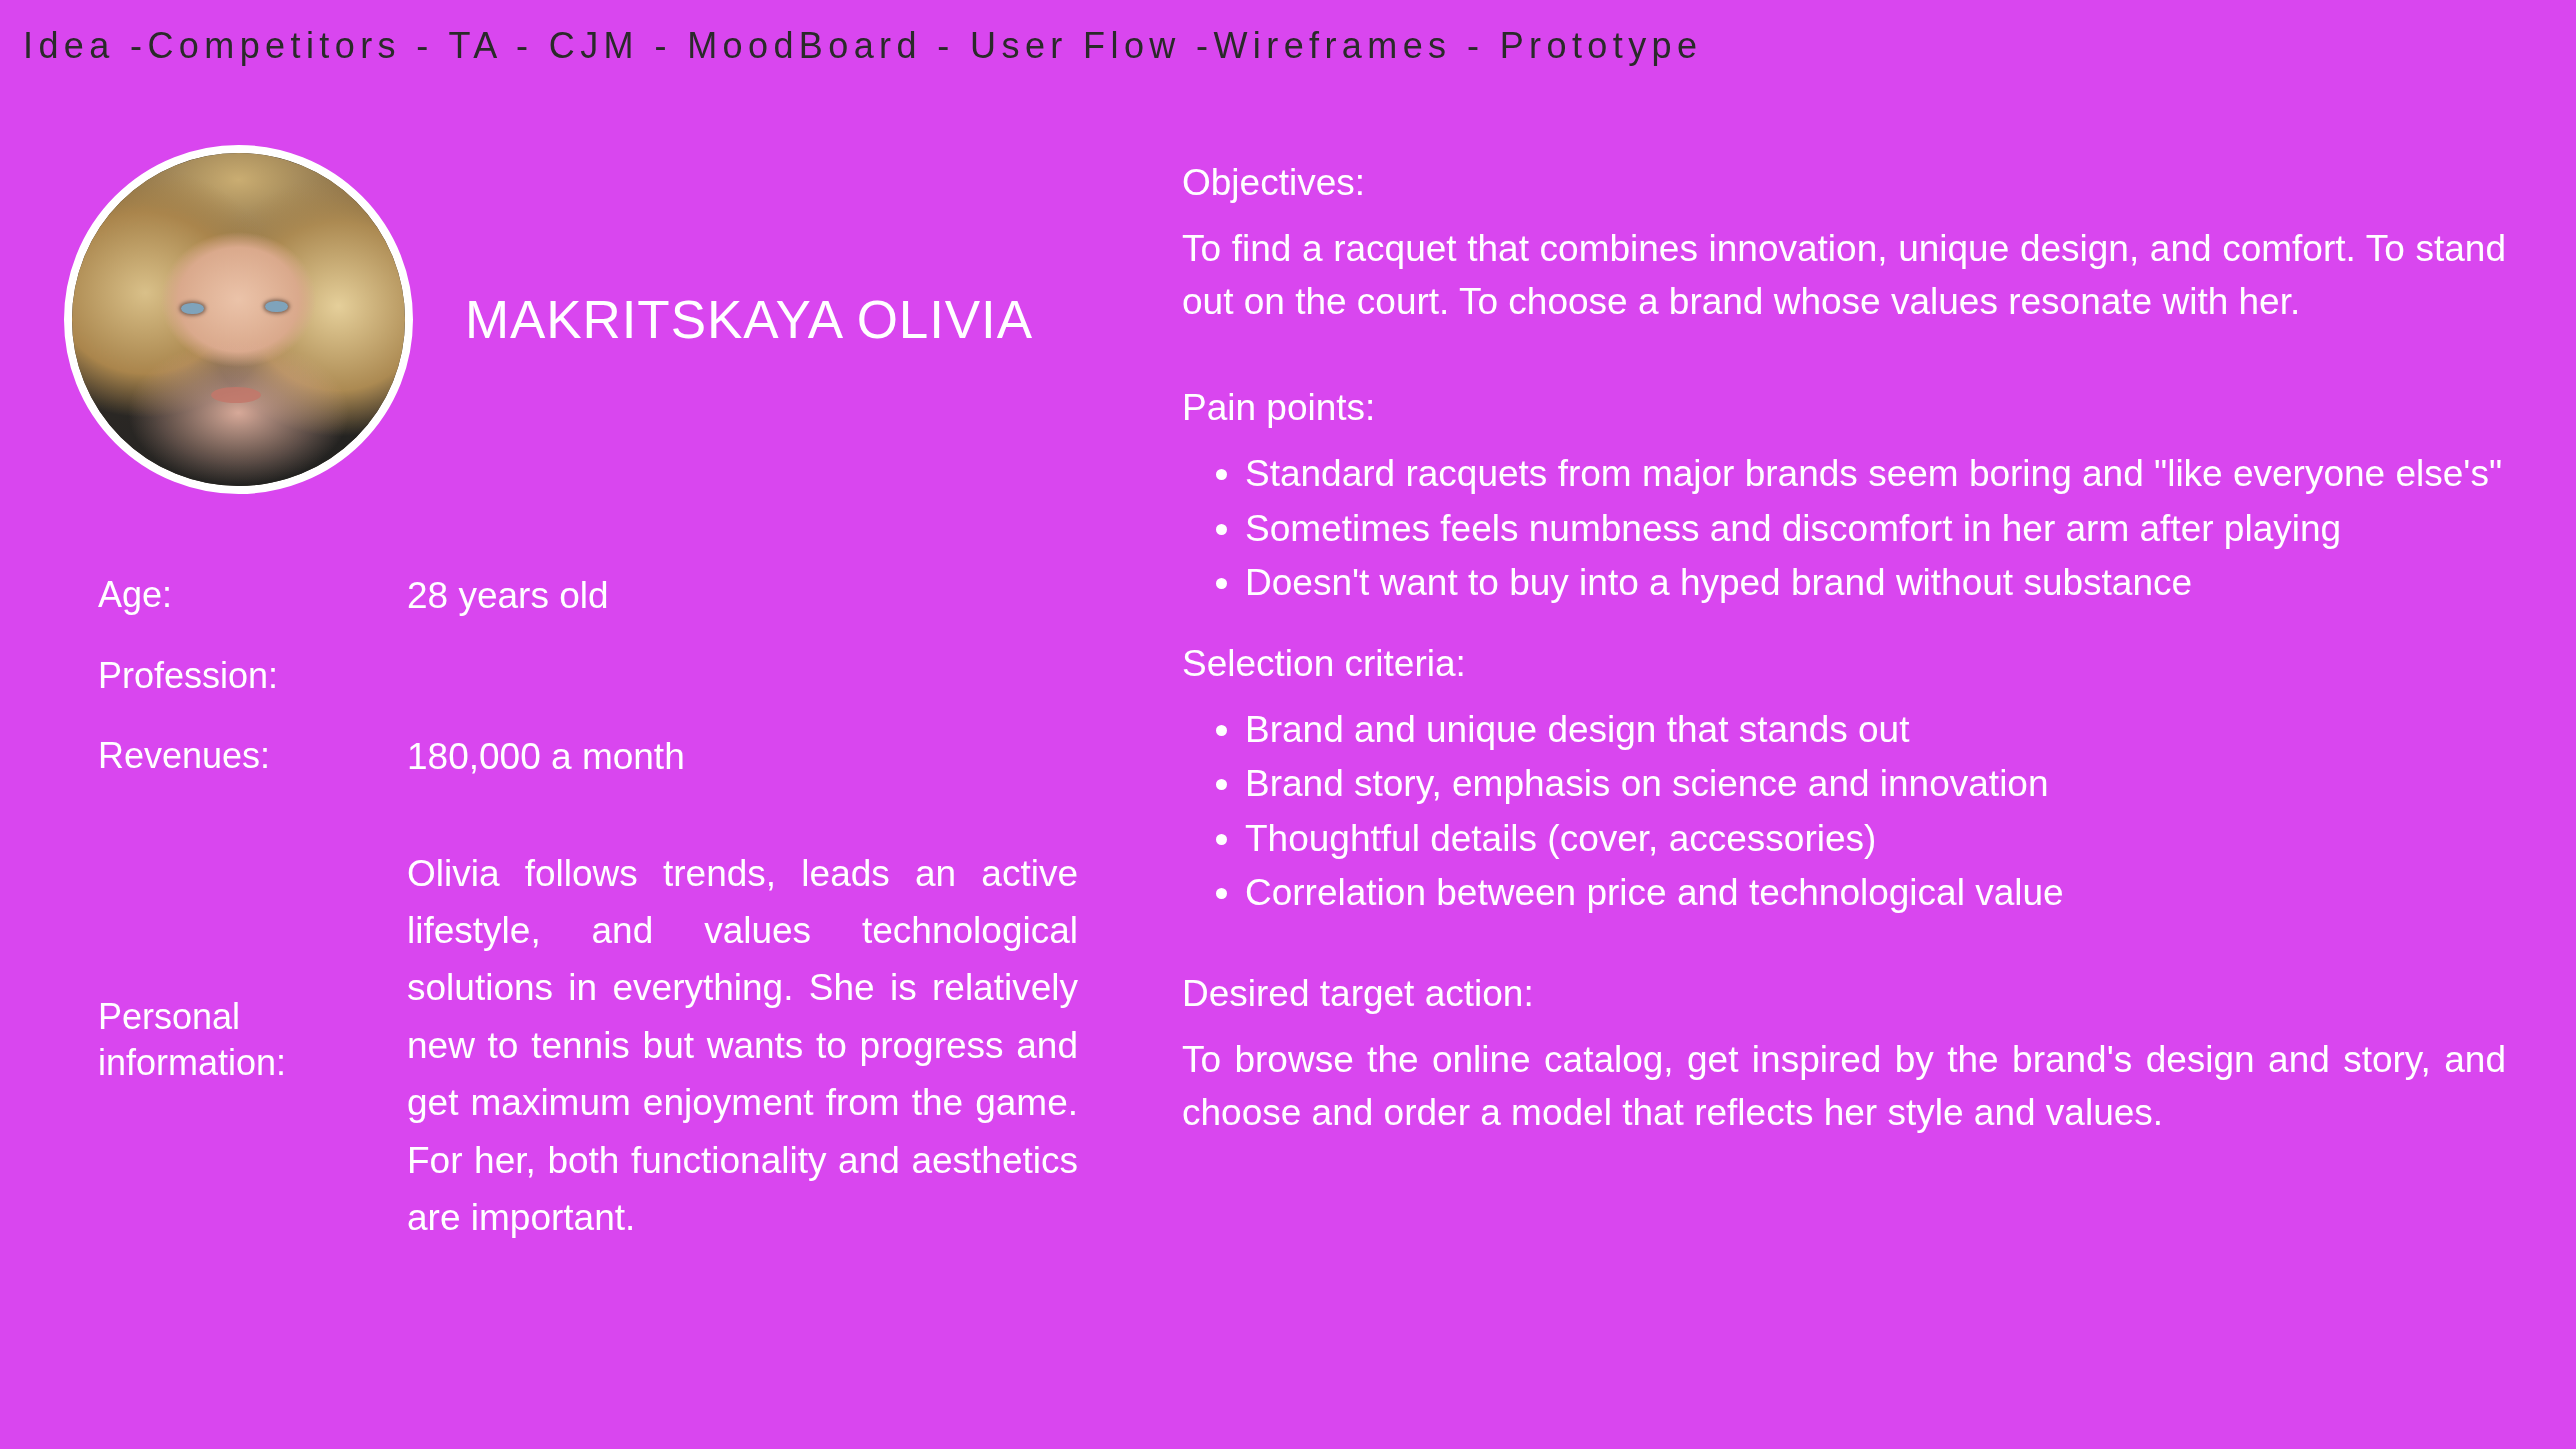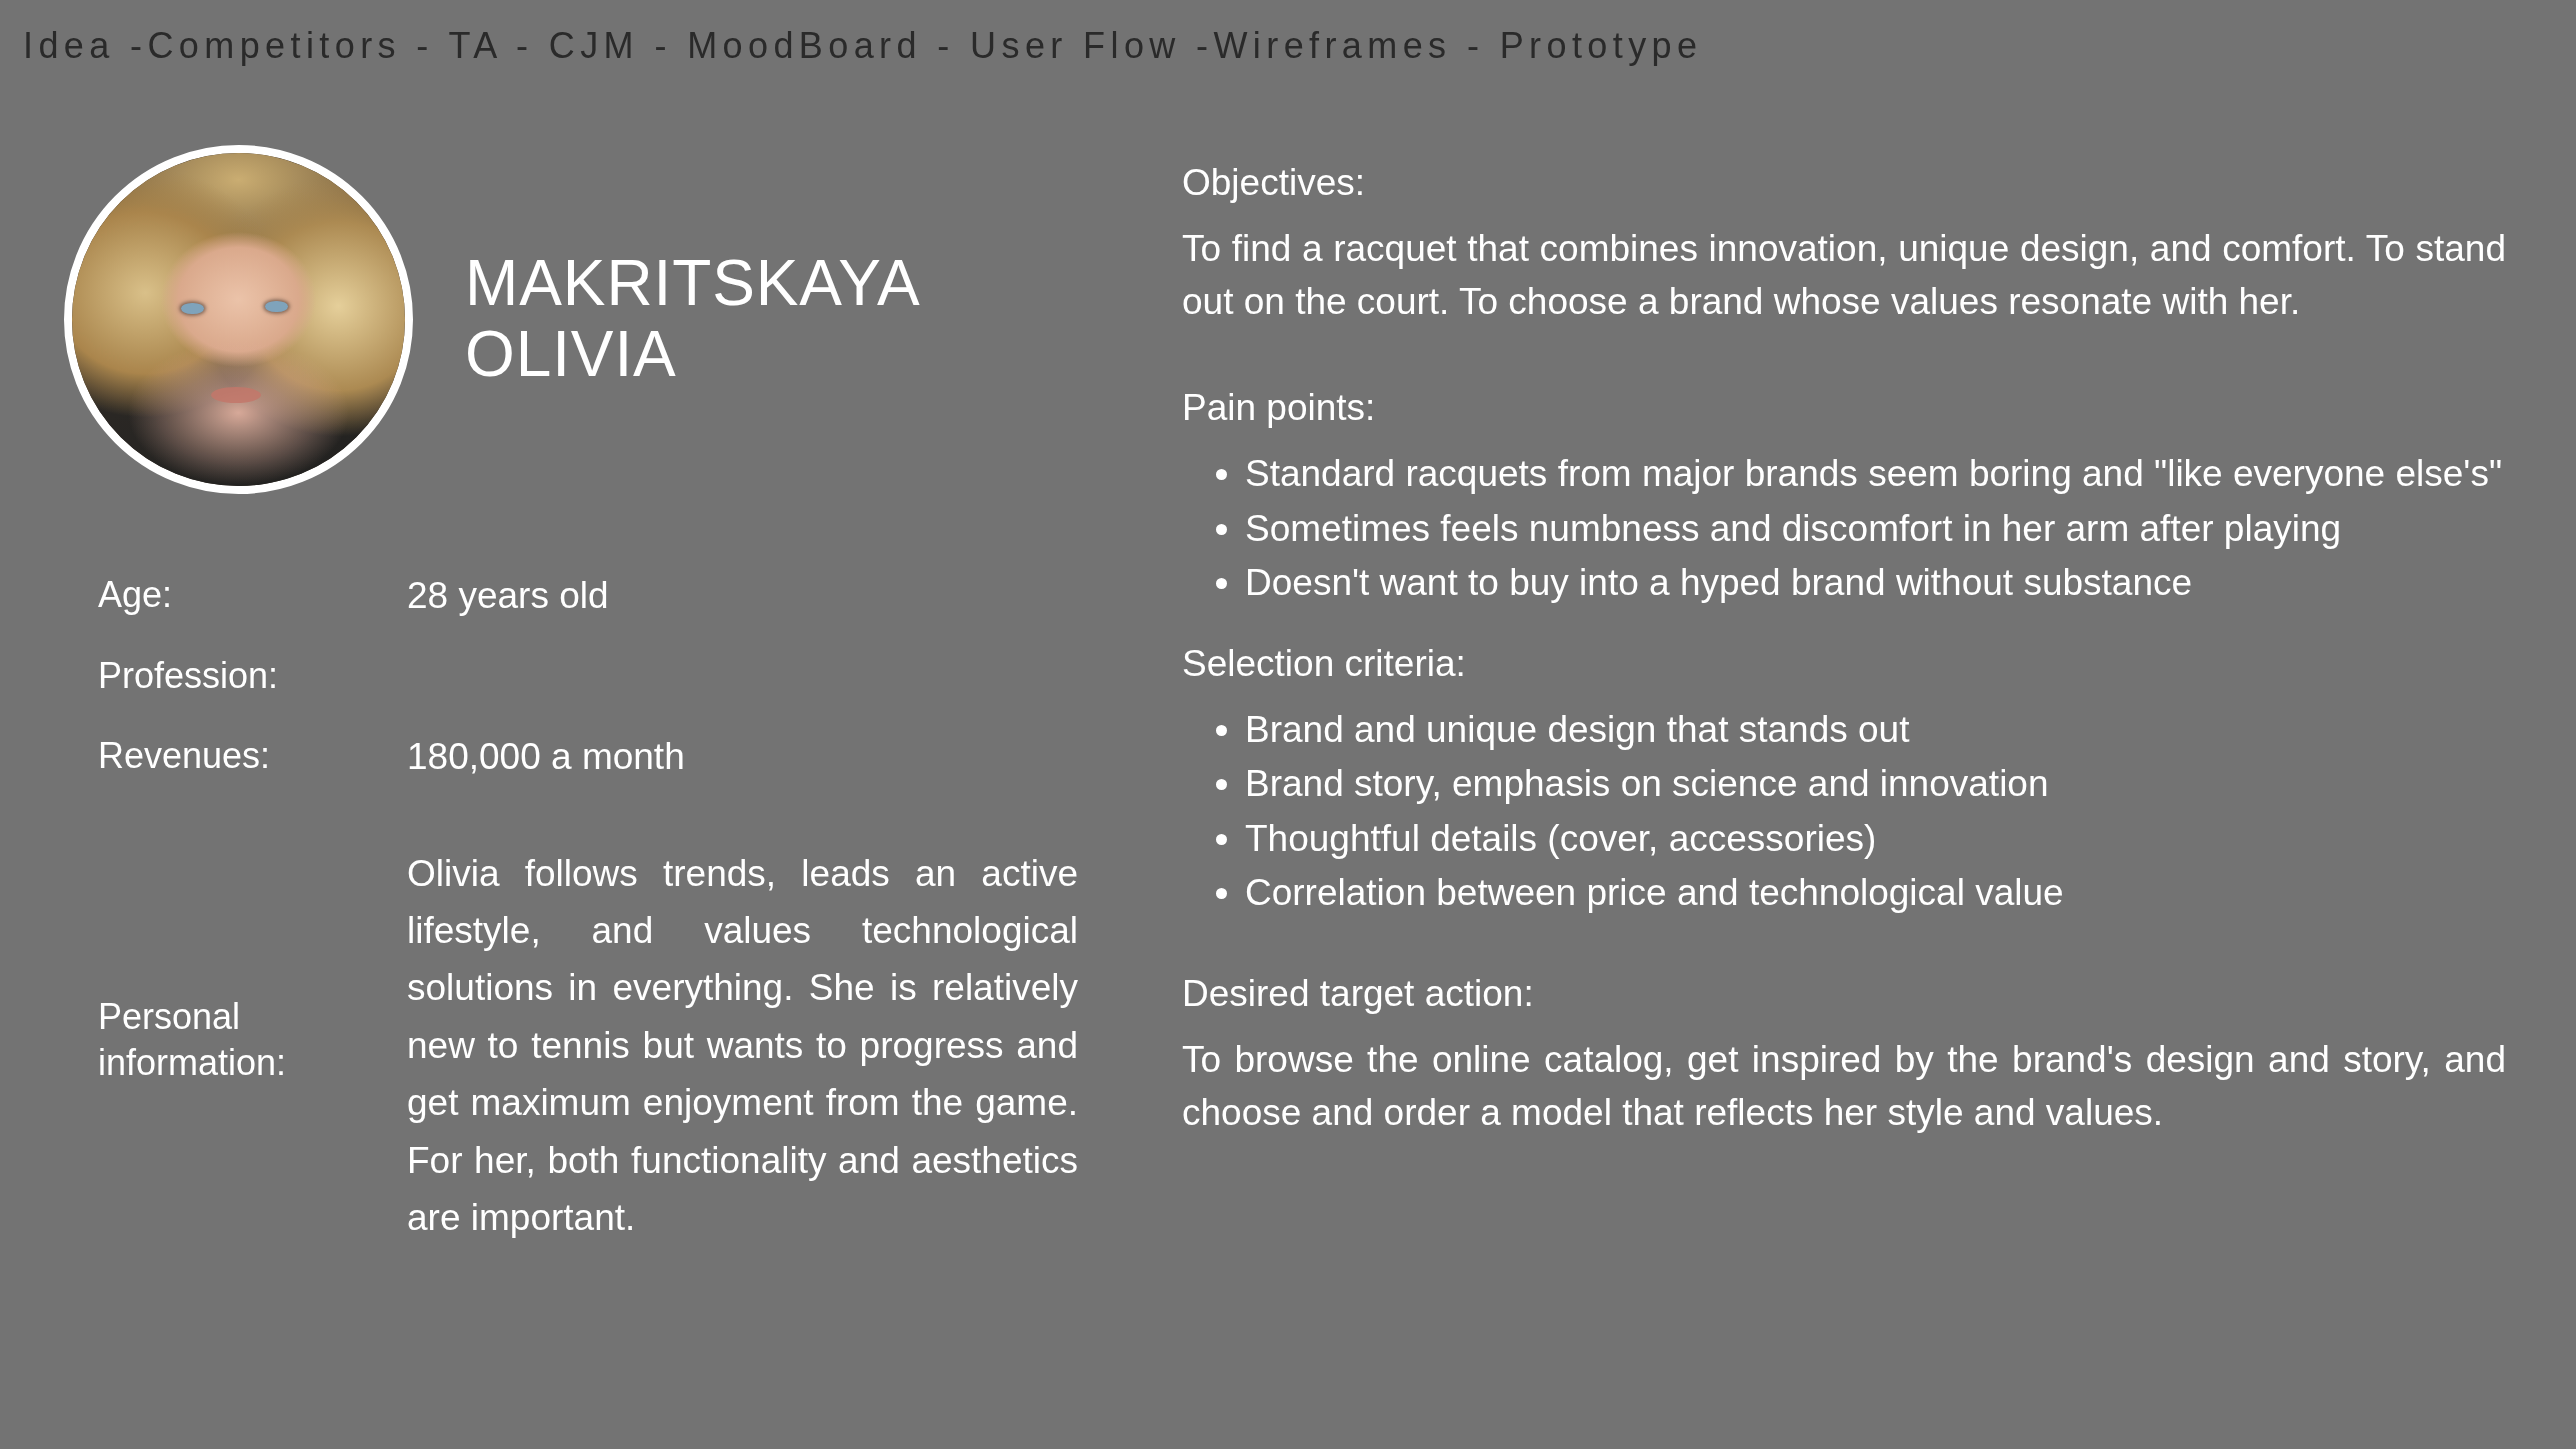--- a/index.html
+++ b/index.html
@@ -7,21 +7,21 @@
     width: 2576px;
     height: 1449px;
     background: #fff;
     font-family: "Liberation Sans", sans-serif;
     overflow: hidden;
   }
   .slide {
     position: relative;
     width: 2576px;
     height: 1449px;
-    background: #737373;
+    background: #d946ef;
     color: #ffffff;
     overflow: hidden;
   }
   
   .breadcrumb {
     position: absolute;
     top: 25px;
     left: 23px;
     font-size: 36px;
     letter-spacing: 5.4px;
@@ -81,21 +81,21 @@
     left: 139px;
     top: 234px;
     width: 50px;
     height: 16px;
     border-radius: 50%;
     background: #c3776a;
     opacity: .85;
   }
   .name {
     margin-left: 52px;
-    font-size: 64px;
+    font-size: 53px;
     line-height: 1.12;
     font-weight: 400;
     letter-spacing: 0.9px;
     color: #ffffff;
     max-width: 644px;
   }
   
   .info-table {
     position: absolute;
     left: 98px;

